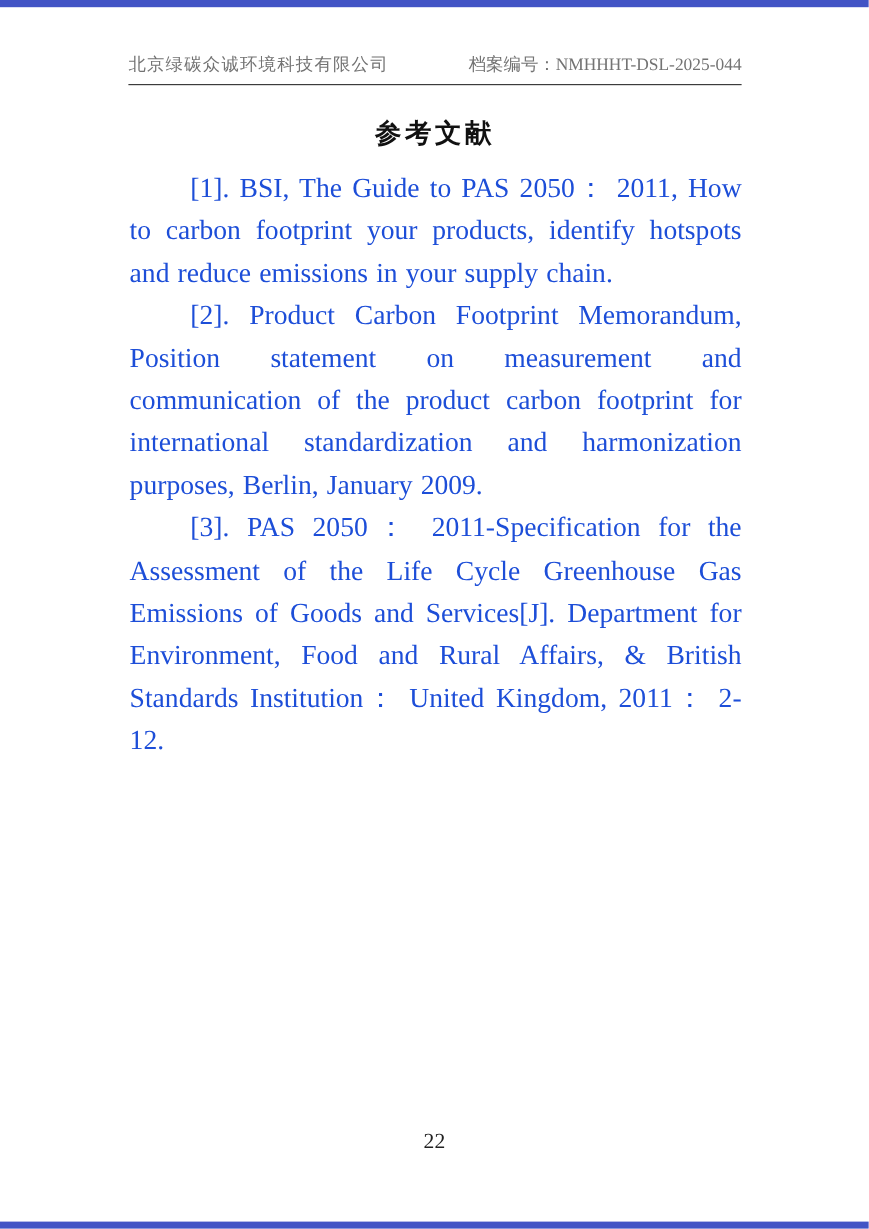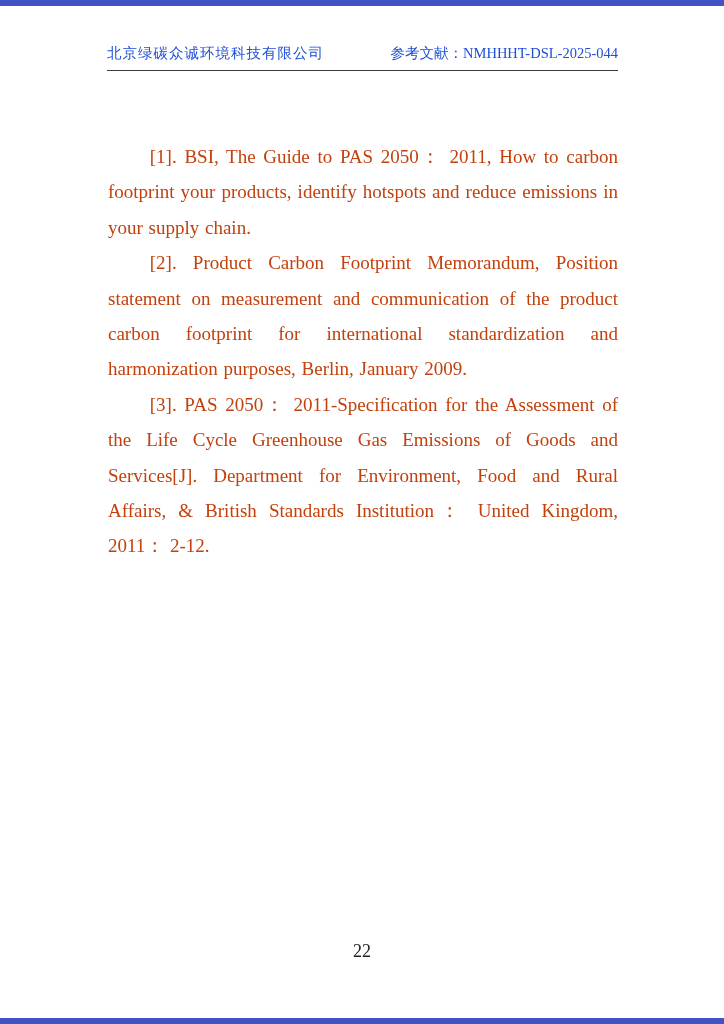--- a/index.html
+++ b/index.html
@@ -33,21 +33,21 @@
     position: absolute;
     top: 44px;
     left: 107px;
     width: 511px;
     display: flex;
     justify-content: space-between;
     align-items: flex-end;
     padding-bottom: 7px;
     border-bottom: 1.6px solid #3c3c3c;
     font-size: 14.5px;
-    color: #1d4ed8;
+    color: #737373;
   }
 
   .header .company {
     letter-spacing: 1px;
   }
 
   .header .doc-id {
     white-space: nowrap;
   }
 
@@ -61,23 +61,23 @@
     font-weight: bold;
     letter-spacing: 3px;
     color: #111111;
   }
 
   .references {
     position: absolute;
     top: 139px;
     left: 108px;
     width: 510px;
-    font-size: 19px;
+    font-size: 23px;
     line-height: 35.4px;
-    color: #c2410c;
+    color: #1d4ed8;
     text-align: justify;
     text-justify: inter-word;
   }
 
   .references p {
     text-indent: 2.2em;
     word-spacing: 1px;
   }
 
   .page-number {
@@ -92,23 +92,24 @@
 </style>
 </head>
 <body>
 
 <div class="page">
 
   <div class="edge-bar top" style="background: rgb(66, 84, 197);"></div>
 
   <div class="header">
     <span class="company">北京绿碳众诚环境科技有限公司</span>
-    <span class="doc-id"><span>参考文献：</span><span>NMHHHT-DSL-2025-044</span></span>
+    <span class="doc-id"><span>档案编号：</span><span>NMHHHT-DSL-2025-044</span></span>
   </div>
 
+  <div class="title">参考文献</div>
 
   <div class="references">
     <p>[1]. BSI, The Guide to PAS 2050： 2011, How to carbon footprint your products, identify hotspots and reduce emissions in your supply chain.</p>
     <p>[2]. Product Carbon Footprint Memorandum, Position statement on measurement and communication of the product carbon footprint for international standardization and harmonization purposes, Berlin, January 2009.</p>
     <p>[3]. PAS 2050： 2011-Specification for the Assessment of the Life Cycle Greenhouse Gas Emissions of Goods and Services[J]. Department for Environment, Food and Rural Affairs, &amp; British Standards Institution： United Kingdom, 2011： 2-12.</p>
   </div>
 
   <div class="page-number">22</div>
 
   <div class="edge-bar bottom" style="background: rgb(66, 84, 197);"></div>

